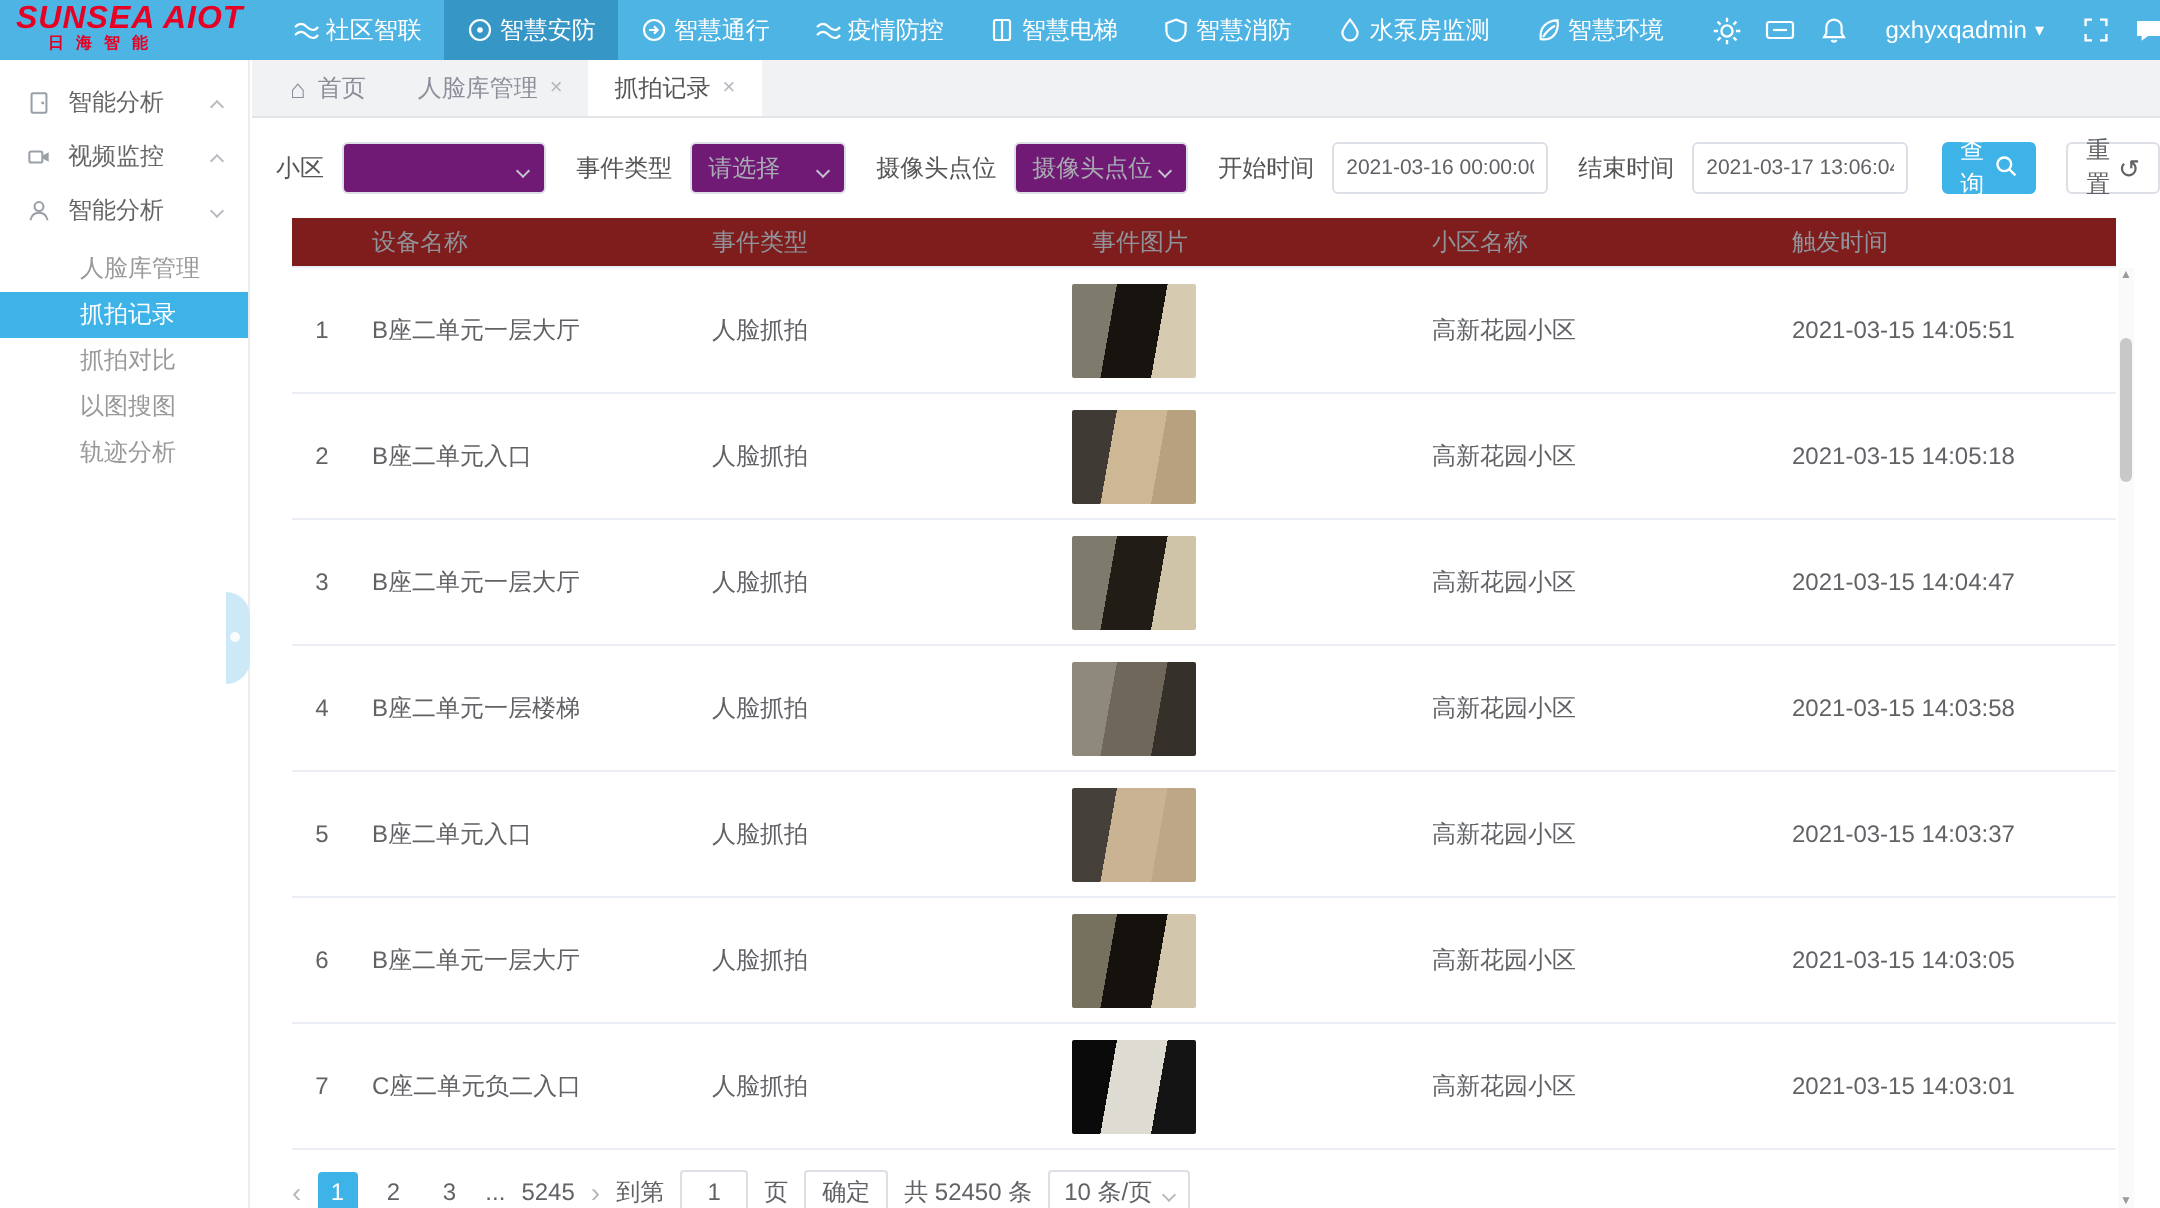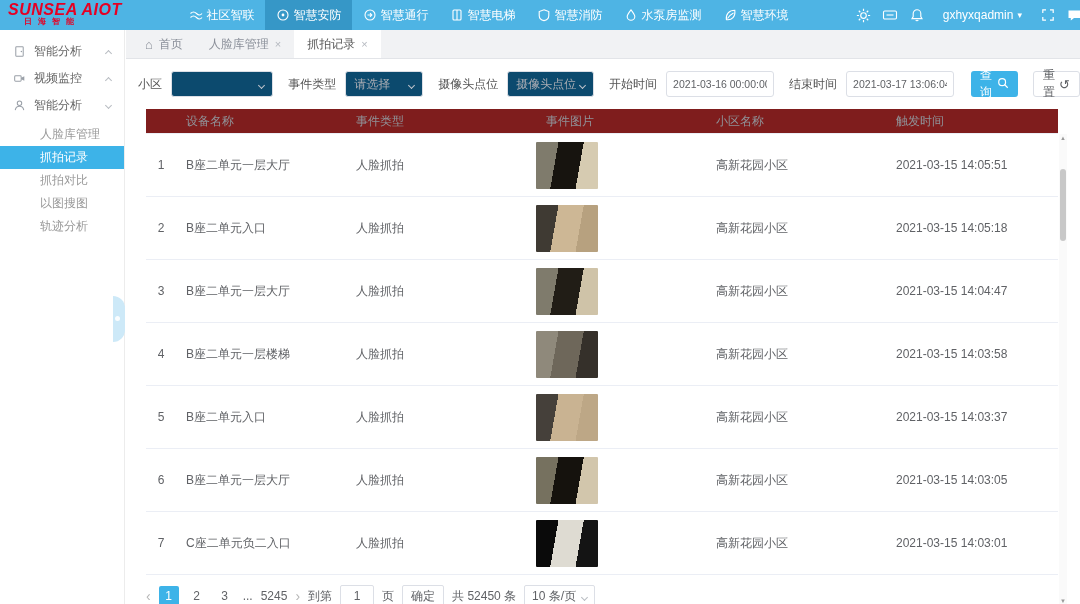--- a/index.html
+++ b/index.html
@@ -48,21 +48,21 @@
   .tab { display:flex; align-items:center; gap:6px; padding:0 13px; font-size:12px; color:#8a8f99; cursor:pointer; }
   .tab.active { background:#fff; color:#555; }
   .tab-home { font-size:13px; line-height:13px; }
   .tab-close { font-size:11px; color:#b4b8bf; cursor:pointer; }
 
   
   .filters { display:flex; align-items:center; gap:9px; padding:12px 0 12px 12px; font-size:12px; color:#555; }
   .flabel { white-space:nowrap; margin-left:6px; }
   .flabel:first-child { margin-left:0; }
   .sel { height:26px; border:1px solid #dcdfe6; border-radius:3px; display:flex; align-items:center;
-         padding:0 8px; background:#0c4a6e; cursor:pointer; color:#606266; }
+         padding:0 8px; background:#701a75; cursor:pointer; color:#606266; }
   .sel .ph { color:#a8abb2; }
   .sel .sel-caret { margin-left:auto; }
   .sel .chev { border-color:#c0c4cc; }
   .sel-community { width:140px; }
   .sel-event { width:105px; }
   .sel-camera { width:118px; }
   .inp { height:26px; border:1px solid #dcdfe6; border-radius:3px; padding:0 6px; font-size:10.5px;
          color:#606266; width:108px; font-family:"Liberation Sans","DejaVu Sans",sans-serif; }
   .btn-search { height:26px; padding:0 9px; background:#3db3e8; color:#fff; border:none; border-radius:3px;
                 display:flex; align-items:center; gap:5px; font-size:12px; cursor:pointer; margin-left:8px; }
@@ -132,20 +132,28 @@
         <span>智慧安防</span>
       </div>
       <div class="nav-item">
         <span class="nico">
             <svg width="14" height="14" viewBox="0 0 14 14" fill="none" stroke="#fff" stroke-width="1.1">
               <circle cx="7" cy="7" r="5"></circle>
               <path d="M4.5 7h4M7 5.2L8.8 7 7 8.8"></path>
             </svg>
           </span>
         <span>智慧通行</span>
+      </div>
+      <div class="nav-item">
+        <span class="nico">
+            <svg width="14" height="14" viewBox="0 0 14 14" fill="none" stroke="#fff" stroke-width="1.1">
+              <path d="M1.5 9.5c2-2 4-2 6 0s4 2 5.5 0M1.5 5.5c2-2 4-2 6 0s4 2 5.5 0"></path>
+            </svg>
+          </span>
+        <span>疫情防控</span>
       </div>
       <div class="nav-item">
         <span class="nico">
             <svg width="14" height="14" viewBox="0 0 14 14" fill="none" stroke="#fff" stroke-width="1.1">
               <rect x="3" y="2" width="8" height="10" rx="1"></rect>
               <path d="M7 2v10"></path>
             </svg>
           </span>
         <span>智慧电梯</span>
       </div>

